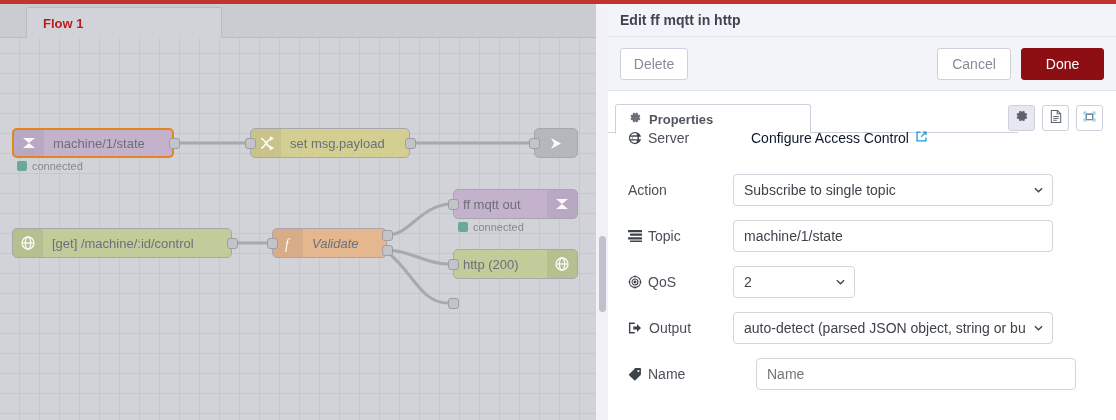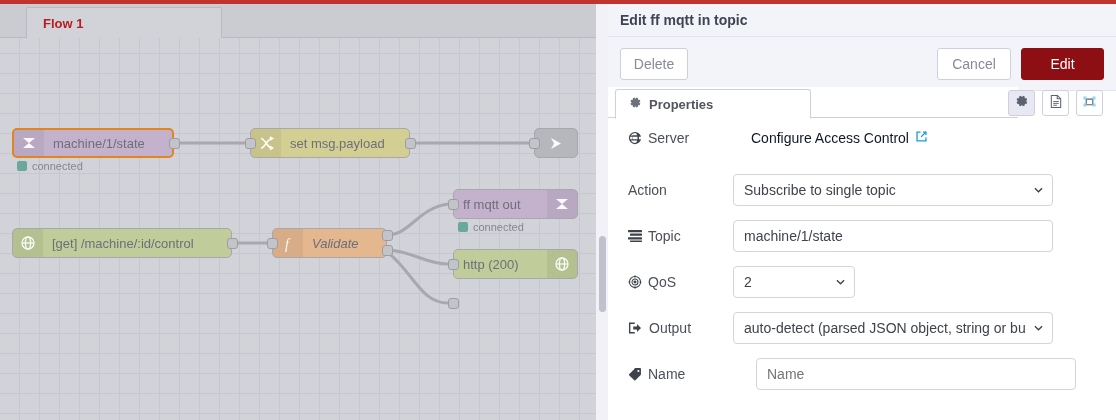--- a/index.html
+++ b/index.html
@@ -123,21 +123,21 @@
     display: flex; align-items: center; justify-content: center;
   }
   .btn-delete { left: 12px; width: 68px; }
   .btn-cancel { left: 329px; width: 74px; }
   .btn-done {
     left: 413px; width: 83px;
     background: #8e0f13; border-color: #8e0f13; color: #fff;
   }
 
   .tabs-row {
-    position: absolute; top: 83px; left: 0; width: 410px; height: 31px;
+    position: absolute; top: 98px; left: 0; width: 410px; height: 31px;
     background: #fff; border-bottom: 1px solid #cfd0dc; padding-left: 15px;
   }
   .ptab {
     position: absolute; top: 2px; left: 7px; height: 30px; width: 196px;
     background: #fff;
     border: 1px solid #cfd0dc; border-bottom: 1px solid #fff;
     border-radius: 3px 3px 0 0;
     display: flex; align-items: center; gap: 7px; padding-left: 13px;
     font-size: 13px; font-weight: bold; color: #51565f;
   }
@@ -295,26 +295,26 @@
   </div>
 
   <div class="divider">
     <div class="sbtrack">
       <div class="sbthumb"></div>
     </div>
   </div>
 
   <div class="panel">
 
-    <div class="panel-header">Edit ff mqtt in topic</div>
+    <div class="panel-header">Edit ff mqtt in http</div>
 
     <div class="panel-actions">
       <button class="btn btn-delete">Delete</button>
       <button class="btn btn-cancel">Cancel</button>
-      <button class="btn btn-done">Edit</button>
+      <button class="btn btn-done">Done</button>
     </div>
 
     <div class="tabs-row">
       <div class="ptab">
         <span>
           <svg width="13" height="13" viewBox="0 0 16 16" fill="#6b707a">
             <path d="M8 5.1a2.9 2.9 0 100 5.8 2.9 2.9 0 000-5.8zm0 4.4a1.5 1.5 0 110-3 1.5 1.5 0 010 3z"></path>
             <path d="M14 9.1l-1.2-.5a4.9 4.9 0 000-1.2l1.2-.5-.9-2.2-1.3.3a5 5 0 00-.9-.9l.3-1.3L9 1.9l-.5 1.2a4.9 4.9 0 00-1.2 0L6.8 1.9 4.6 2.8l.3 1.3a5 5 0 00-.9.9l-1.3-.3-.9 2.2 1.2.5a4.9 4.9 0 000 1.2l-1.2.5.9 2.2 1.3-.3c.27.35.57.65.9.9l-.3 1.3 2.2.9.5-1.2a4.9 4.9 0 001.2 0l.5 1.2 2.2-.9-.3-1.3c.33-.25.63-.55.9-.9l1.3.3.9-2.2z"></path>
           </svg>
         </span>

